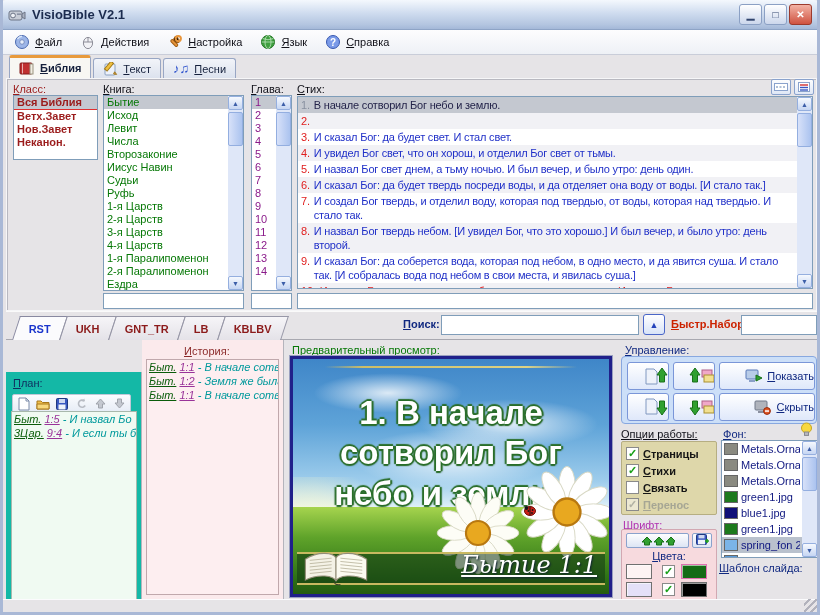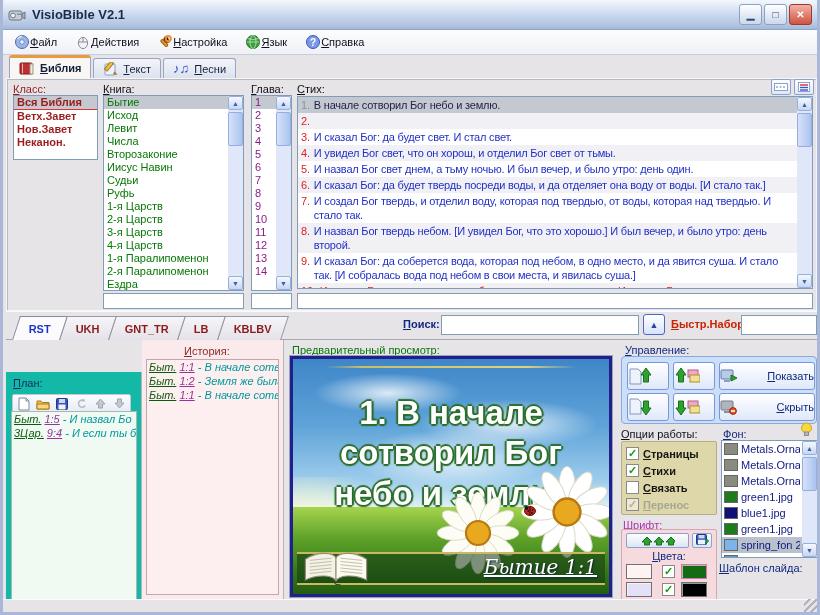--- a/index.html
+++ b/index.html
@@ -16,21 +16,21 @@
   .title-text{font-weight:bold;font-size:13px;color:#1b2b4e;margin-left:6px;}
   .win-buttons{margin-left:auto;display:flex;gap:2px;}
   .win-btn{width:23px;height:21px;border:1px solid #8ba0c4;border-radius:3px;
     background:linear-gradient(#ffffff,#ccd7ec);display:flex;align-items:center;
     justify-content:center;font-size:10px;color:#32456e;font-weight:bold;}
   .win-btn.close{background:linear-gradient(#f3b3a5,#cf5240);border-color:#9c3a2c;color:#fff;}
   
   .menubar{position:absolute;top:30px;left:0;right:0;height:25px;
     background:linear-gradient(#fdfdfe,#eef1f6);border-bottom:1px solid #c9cdd9;
     display:flex;align-items:center;padding-left:4px;}
-  .menu-item{display:flex;align-items:center;padding:3px 11px 3px 7px;cursor:default;}
+  .menu-item{display:flex;align-items:center;gap:5px;padding:3px 11px 3px 7px;cursor:default;}
   .menu-item span{color:#101018;}
   
   .maintabs{position:absolute;top:55px;left:0;right:0;height:23px;display:flex;
     align-items:flex-end;padding-left:6px;gap:2px;}
   .maintab{height:20px;display:flex;align-items:center;gap:5px;padding:0 9px;
     border:1px solid #98a6c4;border-bottom:none;border-radius:3px 3px 0 0;
     background:linear-gradient(#f2f4f9,#dce2ee);color:#15203c;}
   .maintab.active{height:23px;background:#f8f7f3;border-top:3px solid #e89a3c;font-weight:bold;}
   
   .upper{position:absolute;top:78px;left:3px;width:811px;height:233px;
@@ -107,30 +107,30 @@
   .sun{position:absolute;left:-30px;top:50%;width:150px;height:120px;
     background:radial-gradient(circle at 30% 60%,rgba(255,252,215,.95),rgba(255,250,200,.45) 40%,rgba(255,255,255,0) 68%);}
   .grass{position:absolute;left:0;right:0;bottom:0;height:37%;
     background:linear-gradient(180deg,#a6d44e,#5fa32a 35%,#2f7317 80%,#245c10);}
   .slide-text{position:absolute;left:0;right:0;top:34px;text-align:center;padding:0 18px;
     font-size:33px;line-height:1.22;font-weight:bold;color:#fff;
     text-shadow:-2px 0 1px #2a6e2a,2px 0 1px #2a6e2a,0 -2px 1px #2a6e2a,0 2px 1px #2a6e2a,1px 1px 2px #1d4d1d;}
   .band{position:absolute;left:4px;right:4px;bottom:9px;height:33px;
     background:rgba(18,54,20,.55);border-top:2px solid #c9b961;border-bottom:2px solid #c9b961;}
   .caption{position:absolute;right:12px;bottom:15px;font-family:"DejaVu Serif",serif;
-    font-style:italic;font-size:20px;color:#fff;text-decoration:underline;text-shadow:1px 1px 2px #123;}
+    font-style:italic;font-size:24px;color:#fff;text-decoration:underline;text-shadow:1px 1px 2px #123;}
   .bookimg{position:absolute;left:8px;bottom:6px;}
   .daisy1{position:absolute;right:88px;bottom:18px;}
   .daisy2{position:absolute;right:-6px;bottom:34px;}
   .ladybug{position:absolute;right:72px;bottom:78px;}
   
   .ctl-panel{position:absolute;left:618px;top:356px;width:196px;height:68px;background:#ccdff8;
     border:1px solid #88a8e0;border-radius:4px;}
   .ctlbtn{position:absolute;border:1px solid #7a96d8;border-radius:3px;
-    background:linear-gradient(#ffffff,#dfe8fa);display:flex;align-items:center;justify-content:space-between;gap:4px;}
+    background:linear-gradient(#ffffff,#dfe8fa);display:flex;align-items:center;justify-content:flex-end;gap:4px;}
   .ctlbtn span{color:#102880;font-size:11px;}
   .opt-box{position:absolute;left:618px;top:441px;width:96px;height:74px;background:#ded7aa;
     border:1px solid #b6ae82;border-radius:2px;padding:3px 4px;}
   .optrow{display:flex;align-items:center;gap:4px;height:17px;}
   .cb{width:13px;height:13px;background:#fff;border:1px solid #8a8a8a;display:flex;
     align-items:center;justify-content:center;font-size:11px;font-weight:bold;color:#18a018;flex:0 0 auto;}
   .optrow .optlabel{font-weight:bold;color:#151515;}
   .optrow.checked .cb::before{content:"✓";}
   .optrow.disabled .optlabel{color:#a6a694;}
   .optrow.disabled .cb{background:#ece8d2;color:#b2b2a4;}
@@ -576,21 +576,21 @@
   <div class="ctlbtn" style="left:716px;top:393px;width:96px;height:28px;">
     <svg width="18" height="15">
         <rect x="1" y="1" width="12" height="9" rx="1" fill="#b0b4bc" stroke="#707888"></rect>
         <rect x="4" y="11" width="6" height="2" fill="#8a90a0"></rect>
         <circle cx="13" cy="11" r="3.4" fill="#e05828" stroke="#982808"></circle>
         <rect x="11" y="10.3" width="4" height="1.5" fill="#fff"></rect>
       </svg>
     <span class="ak"><u>С</u>крыть</span>
   </div>
 
-  <span class="flabel blackl ak" style="left:618px;top:428px;"><u>О</u>пции работы:</span>
+  <span class="flabel blackl ak" style="left:618px;top:428px;text-decoration:underline;"><u>О</u>пции работы:</span>
   <div class="opt-box">
 
   <div class="optrow checked">
         <span class="cb"></span>
         <span class="optlabel ak"><u>С</u>траницы</span>
       </div>
       <div class="optrow checked">
         <span class="cb"></span>
         <span class="optlabel ak"><u>С</u>тихи</span>
       </div>

